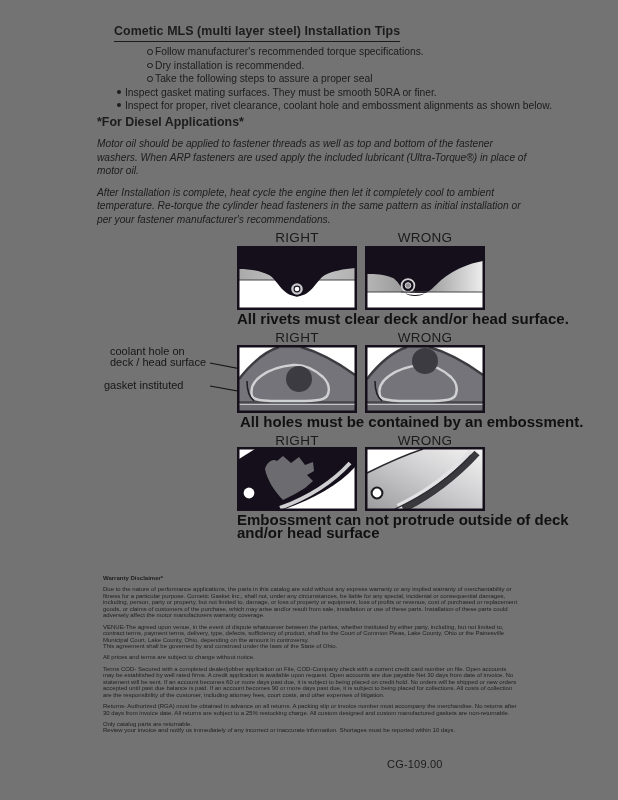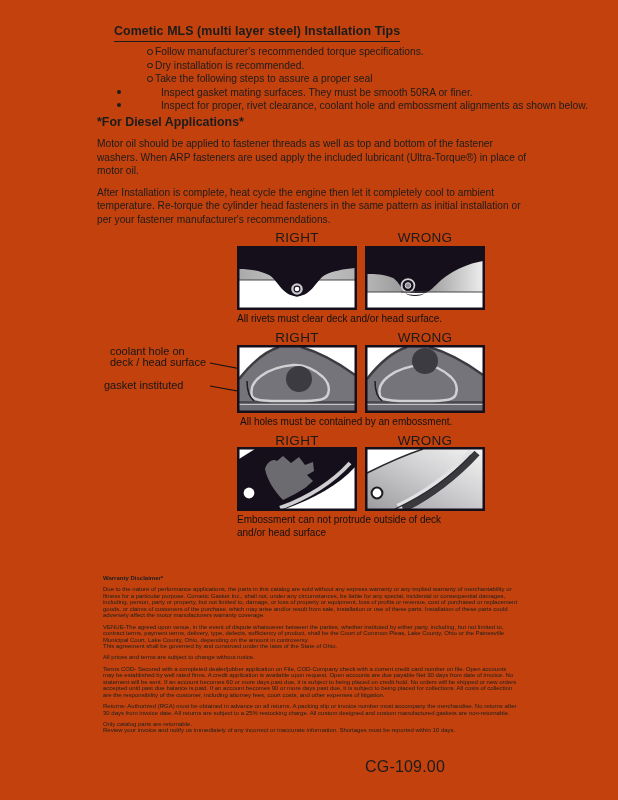--- a/index.html
+++ b/index.html
@@ -1,49 +1,49 @@
 <!DOCTYPE html>
 <html><head>
 <meta charset="utf-8">
 <style>
   html,body{margin:0;padding:0;background:#ffffff;}
   .page{
-    position:relative;width:618px;height:800px;background:#c2410c;overflow:hidden;
+    position:relative;width:618px;height:800px;background:#737373;overflow:hidden;
     font-family:"Liberation Sans","DejaVu Sans",sans-serif;color:#1c1c1c;
   }
   .abs{position:absolute;}
   
   .doc-title{
     left:114px;top:24px;font-size:12.4px;font-weight:700;letter-spacing:.1px;
     border-bottom:1.6px solid #1c1c1c;padding-bottom:2.5px;white-space:nowrap;
   }
   
   .intro{left:105px;top:45px;width:470px;font-size:10.3px;line-height:13.5px;}
   .b-row{display:flex;white-space:nowrap;margin-left:42px;}
-  .b-row.sub{margin-left:12px;gap:36px;}
+  .b-row.sub{margin-left:12px;}
   .mk{flex:0 0 8px;display:flex;align-items:flex-start;}
   .dot-o{width:3.6px;height:3.6px;border:1px solid #1c1c1c;border-radius:50%;margin-top:4px;}
   .dot-f{width:4.2px;height:4.2px;background:#1c1c1c;border-radius:50%;margin-top:4px;}
   
   .diesel{left:97px;top:116px;width:430px;font-size:10.2px;line-height:13.3px;}
   .diesel h2{font-size:12.4px;font-weight:700;margin:0 0 8px 0;}
-  .diesel p{margin:0 0 9px 0;}
+  .diesel p{margin:0 0 9px 0;font-style:italic;}
   .diesel p.note{margin-top:3px;}
   
   .dlabel{width:120px;text-align:center;font-size:13.5px;font-weight:400;letter-spacing:.3px;color:#1a1a1a;}
-  .dcap{font-size:10px;font-weight:400;color:#111;white-space:nowrap;line-height:12.5px;}
+  .dcap{font-size:15px;font-weight:700;color:#111;white-space:nowrap;line-height:12.5px;}
   .ann{font-size:11px;color:#161616;text-align:left;line-height:11px;white-space:nowrap;}
   svg.panel{display:block;}
   
   .disclaimer{left:103px;top:575px;width:416px;font-size:6px;line-height:6.6px;color:#202020;}
   .disclaimer .dp{margin:0 0 4.5px 0;}
   .disclaimer .dp.tight{margin-bottom:0;}
   .disclaimer .dh{font-weight:700;margin-bottom:4.5px;}
   
-  .pagenum{left:365px;top:758px;font-size:16px;color:#1c1c1c;letter-spacing:.2px;}
+  .pagenum{left:387px;top:758px;font-size:11px;color:#1c1c1c;letter-spacing:.2px;}
 </style>
 </head>
 <body>
 
 <div class="page">
 
   <div class="abs doc-title">Cometic MLS (multi layer steel) Installation Tips</div>
 
   <div class="abs intro">
     <div class="b-row">

